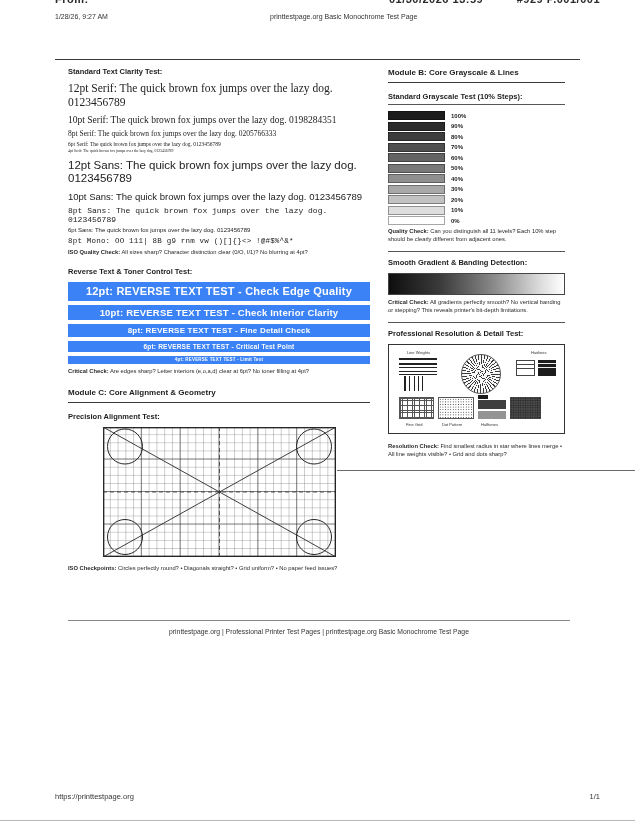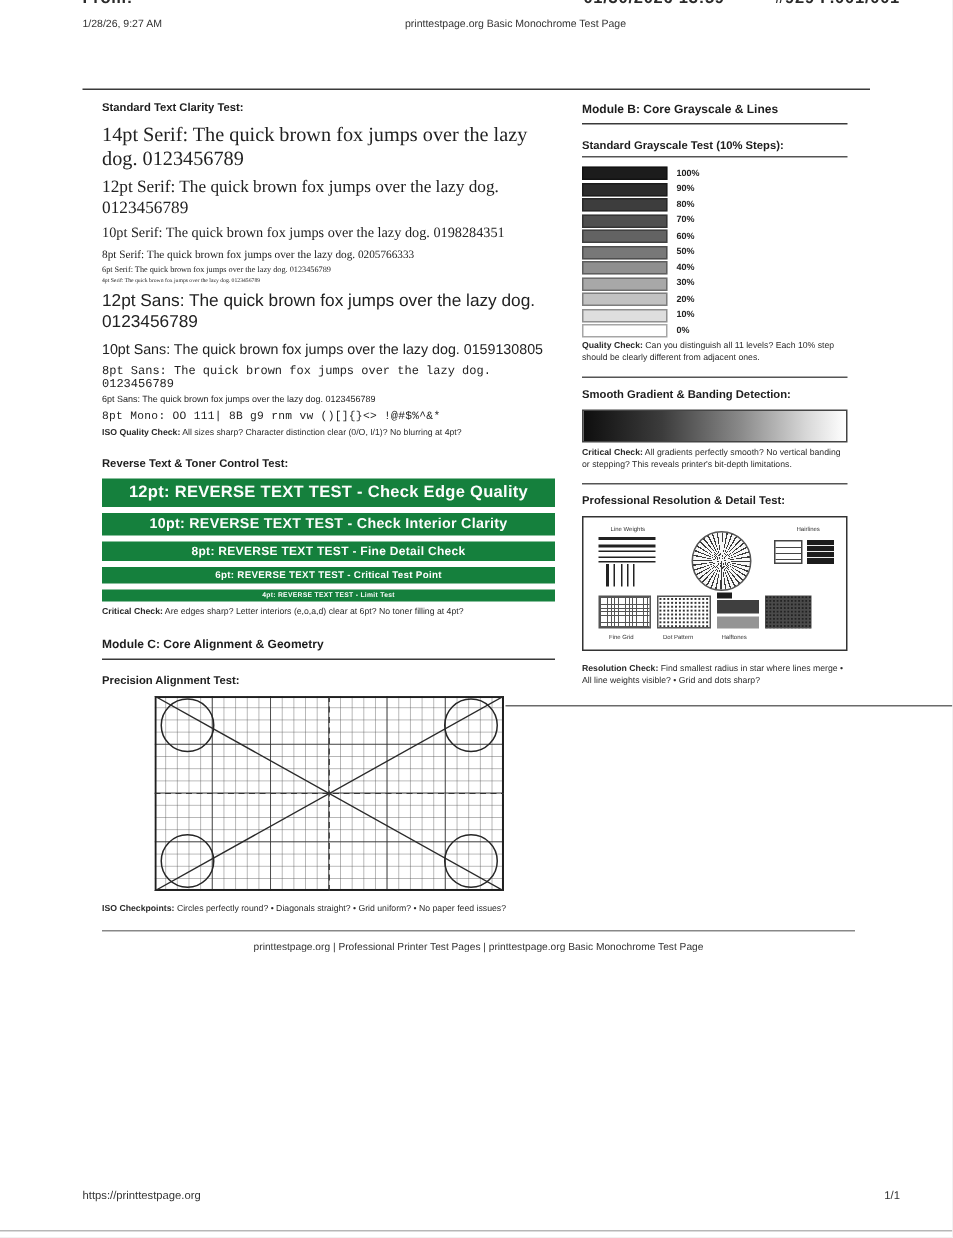--- a/index.html
+++ b/index.html
@@ -42,21 +42,21 @@
   .s8serif{font-size:7.5px;margin-bottom:3px;}
   .s6serif{font-size:5.5px;margin-bottom:2px;}
   .s4serif{font-size:3.8px;margin-bottom:6px;}
   .s12sans{font-size:11.5px;line-height:1.2;margin-bottom:5px;}
   .s10sans{font-size:9.5px;margin-bottom:4px;}
   .s8sans{font-size:8px;margin-bottom:3px;font-family:Liberation Mono, monospace;}
   .s6sans{font-size:6px;margin-bottom:4px;}
   .s8mono{font-size:7.5px;margin-bottom:4px;letter-spacing:.2px;}
   .iso-note{margin-bottom:10px;}
   
-  .rev-bar{background:#15803d;color:#fdfdfd;font-weight:bold;text-align:center;
+  .rev-bar{background:#3b82f6;color:#fdfdfd;font-weight:bold;text-align:center;
            display:flex;align-items:center;justify-content:center;margin-bottom:4px;letter-spacing:.2px;}
   .rb0{height:19px;font-size:11px;}
   .rb1{height:15px;font-size:9.5px;}
   .rb2{height:13px;font-size:8px;}
   .rb3{height:11px;font-size:6.5px;}
   .rb4{height:8px;font-size:4.5px;}
   .rev-note{margin-top:2px;margin-bottom:13px;}
   
   .grid-wrap{margin-left:35px;margin-top:2px;}
   .grid-note{margin-top:4px;}
@@ -115,28 +115,27 @@
     <span class="c">printtestpage.org Basic Monochrome Test Page</span>
   </div>
 
   <div class="top-rule"></div>
 
   <div class="col-left">
 
 
     <div class="subhead">Standard Text Clarity Test:</div>
 
-    <div class="serif s14serif">14pt Serif: The quick brown fox jumps over the lazy dog. 0123456789</div>
     <div class="serif s12serif">12pt Serif: The quick brown fox jumps over the lazy dog. 0123456789</div>
     <div class="serif s10serif">10pt Serif: The quick brown fox jumps over the lazy dog. 0198284351</div>
     <div class="serif s8serif">8pt Serif: The quick brown fox jumps over the lazy dog. 0205766333</div>
     <div class="serif s6serif">6pt Serif: The quick brown fox jumps over the lazy dog. 0123456789</div>
     <div class="serif s4serif">4pt Serif: The quick brown fox jumps over the lazy dog. 0123456789</div>
     <div class="sans s12sans">12pt Sans: The quick brown fox jumps over the lazy dog. 0123456789</div>
-    <div class="sans s10sans">10pt Sans: The quick brown fox jumps over the lazy dog. 0159130805</div>
+    <div class="sans s10sans">10pt Sans: The quick brown fox jumps over the lazy dog. 0123456789</div>
     <div class="sans s8sans">8pt Sans: The quick brown fox jumps over the lazy dog. 0123456789</div>
     <div class="sans s6sans">6pt Sans: The quick brown fox jumps over the lazy dog. 0123456789</div>
     <div class="mono s8mono">8pt Mono: OO 111| 8B g9 rnm vw ()[]{}&lt;&gt; !@#$%^&amp;*</div>
 
     <div class="small-note iso-note">
       <b>ISO Quality Check:</b><span> All sizes sharp? Character distinction clear (0/O, I/1)? No blurring at 4pt?</span>
     </div>
 
     <div class="subhead">Reverse Text &amp; Toner Control Test:</div>
     <div class="rev-bar rb0">12pt: REVERSE TEXT TEST - Check Edge Quality</div>

